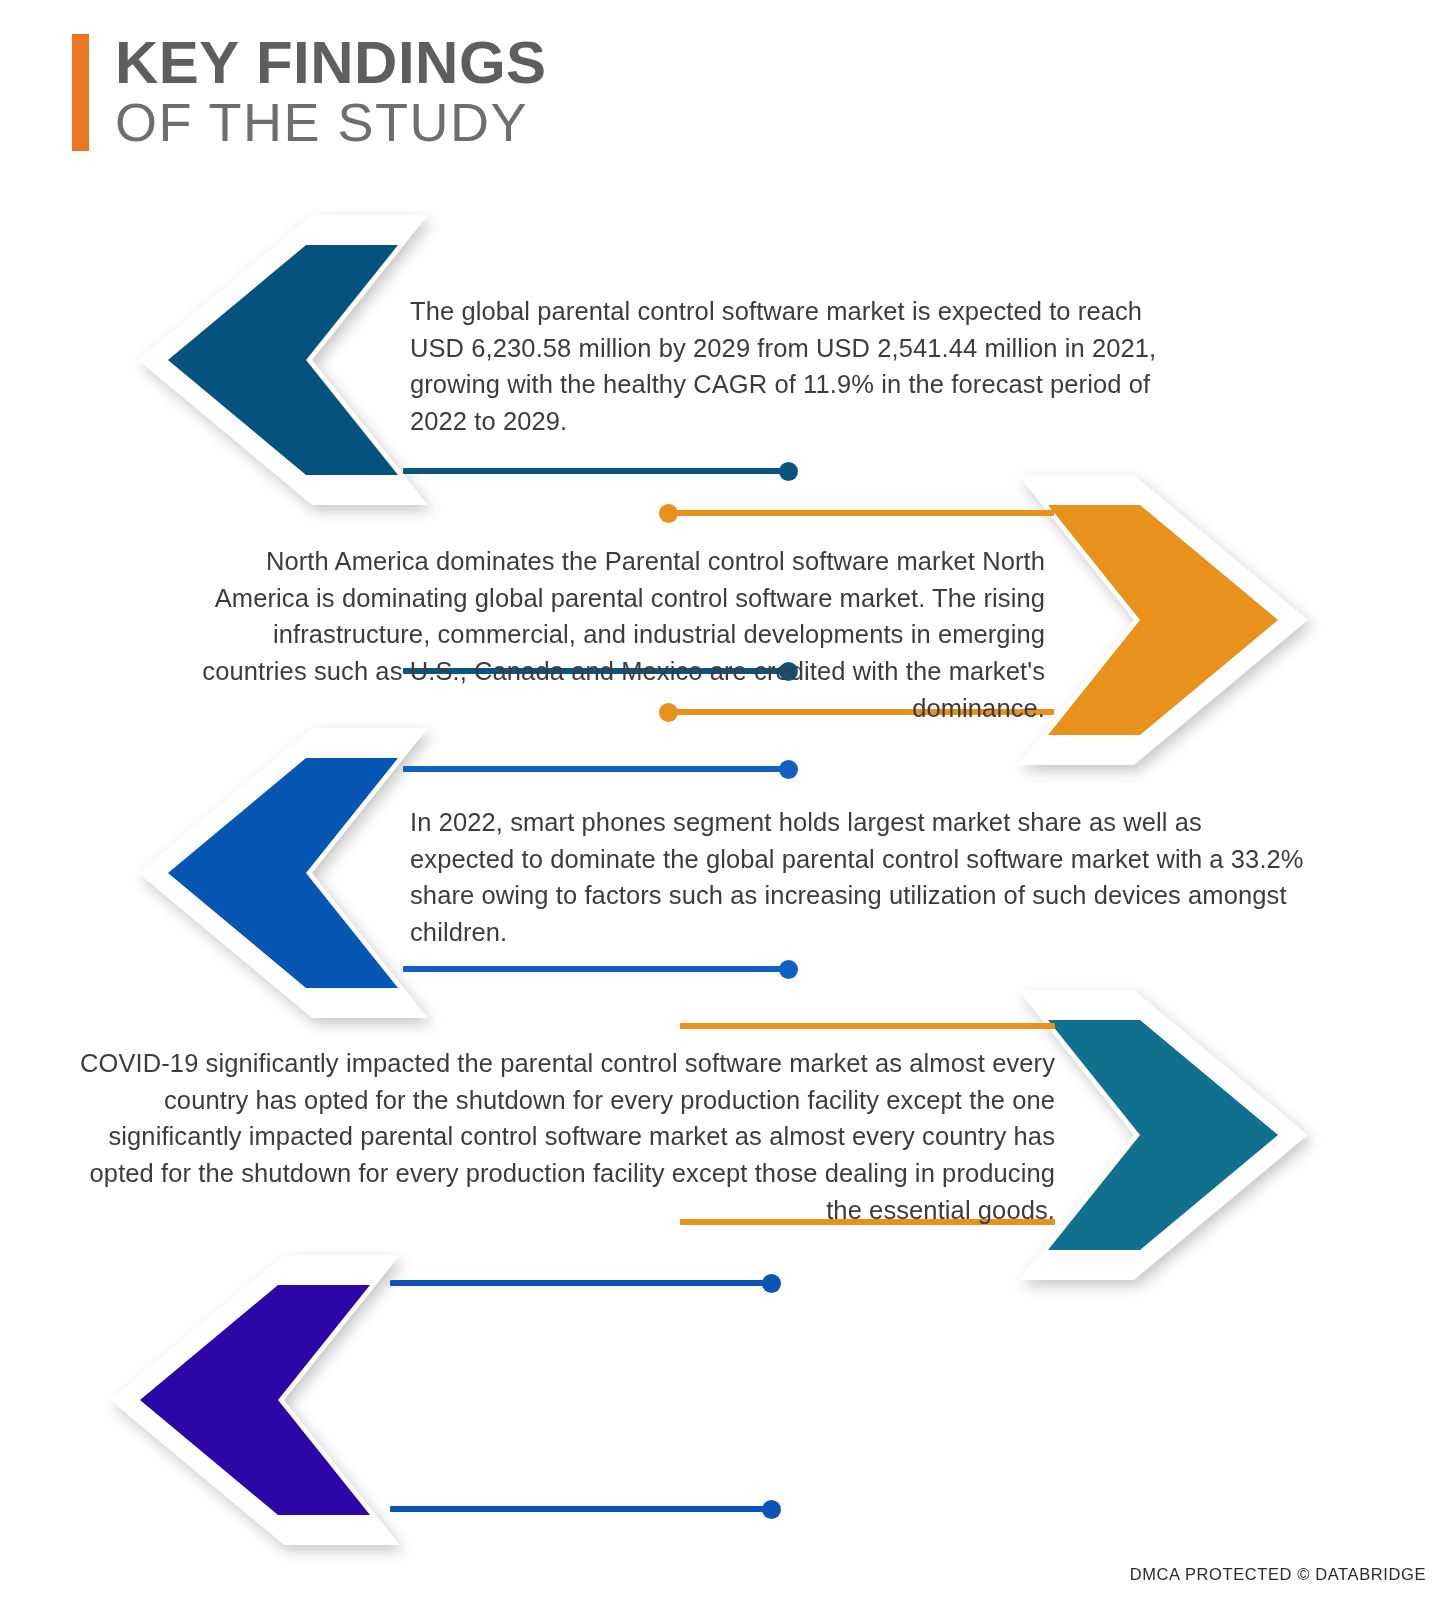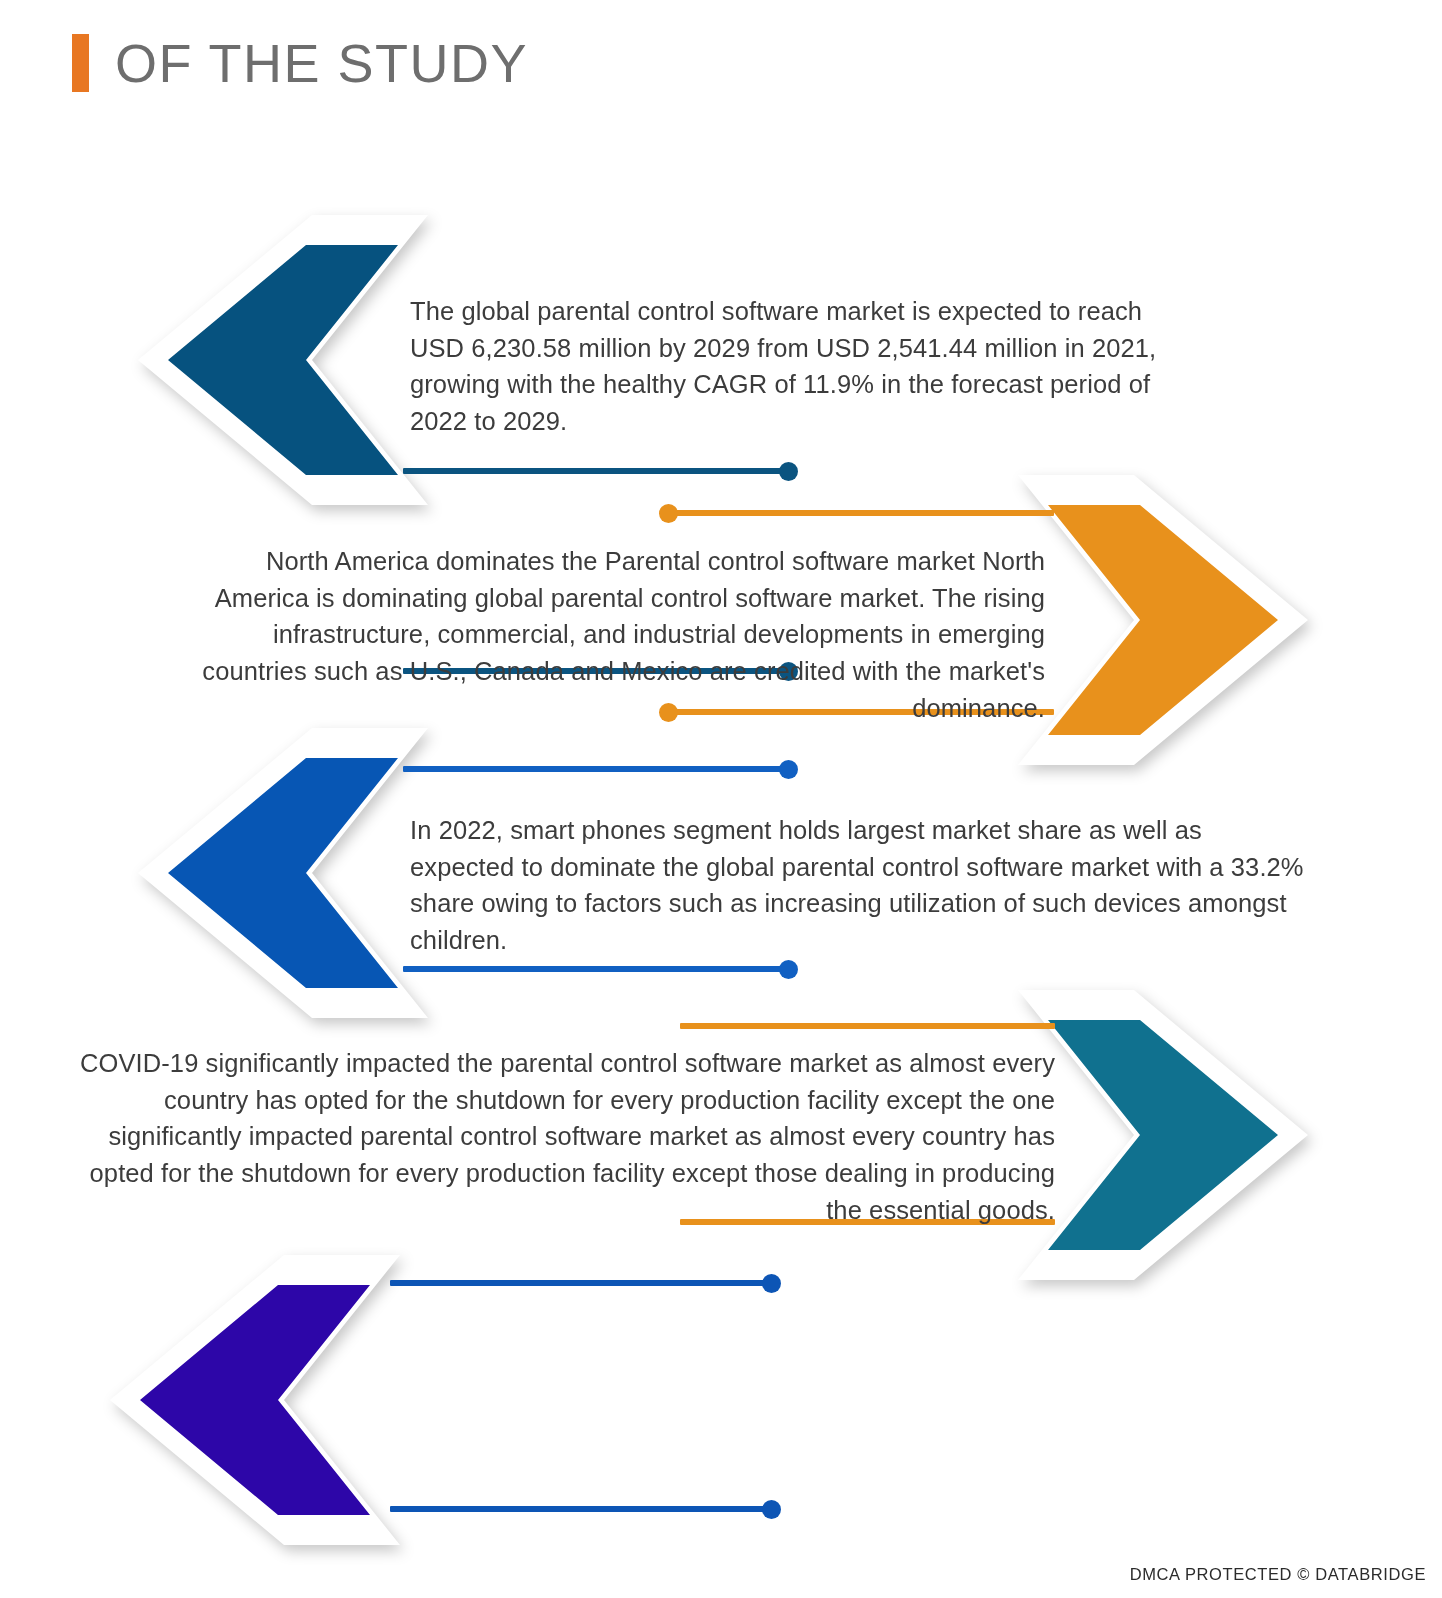--- a/index.html
+++ b/index.html
@@ -122,20 +122,21 @@
   }
 </style>
 </head>
 <body>
 
 <div class="page">
 
   <div class="header">
     <div class="header-bar"></div>
     <div class="header-text">
+      <div class="title-top">KEY FINDINGS</div>
       <div class="title-bottom">OF THE STUDY</div>
     </div>
   </div>
 
   <div class="row" style="top:215px;height:290px;">
     <div class="chev-wrap chev-left" style="left:138px;top:0;">
       <div class="chev-outer"></div>
       <div class="chev-inner" style="background:#06527F;"></div>
     </div>
     <div class="conn" style="left:403px;top:253px;width:386px;background:#0B5480;">
@@ -165,21 +166,21 @@
     <div class="chev-wrap chev-left" style="left:138px;top:0;">
       <div class="chev-outer"></div>
       <div class="chev-inner" style="background:#0756B4;"></div>
     </div>
     <div class="conn" style="left:403px;top:38px;width:386px;background:#1160C2;">
       <span class="conn-dot right" style="background:#1160C2;"></span>
     </div>
     <div class="conn" style="left:403px;top:238px;width:386px;background:#1160C2;">
       <span class="conn-dot right" style="background:#1160C2;"></span>
     </div>
-    <div class="txt left-align" style="left:410px;top:76px;width:900px;margin-top:8px;">In 2022, smart phones segment holds largest market share as well as expected to dominate the global parental control software market with a 33.2% share owing to factors such as increasing utilization of such devices amongst children.</div>
+    <div class="txt left-align" style="left:410px;top:76px;width:900px;">In 2022, smart phones segment holds largest market share as well as expected to dominate the global parental control software market with a 33.2% share owing to factors such as increasing utilization of such devices amongst children.</div>
   </div>
 
   <div class="row" style="top:990px;height:290px;">
     <div class="chev-wrap chev-right" style="left:1018px;top:0;">
       <div class="chev-outer"></div>
       <div class="chev-inner" style="background:#10718F;"></div>
     </div>
     <div class="conn" style="left:680px;top:33px;width:375px;background:#E8911C;"></div>
     <div class="conn" style="left:680px;top:229px;width:375px;background:#E8911C;"></div>
     <div class="txt right-align" style="left:55px;top:55px;width:1000px;">COVID-19 significantly impacted the parental control software market as almost every country has opted for the shutdown for every production facility except the one significantly impacted parental control software market as almost every country has opted for the shutdown for every production facility except those dealing in producing the essential goods.</div>

